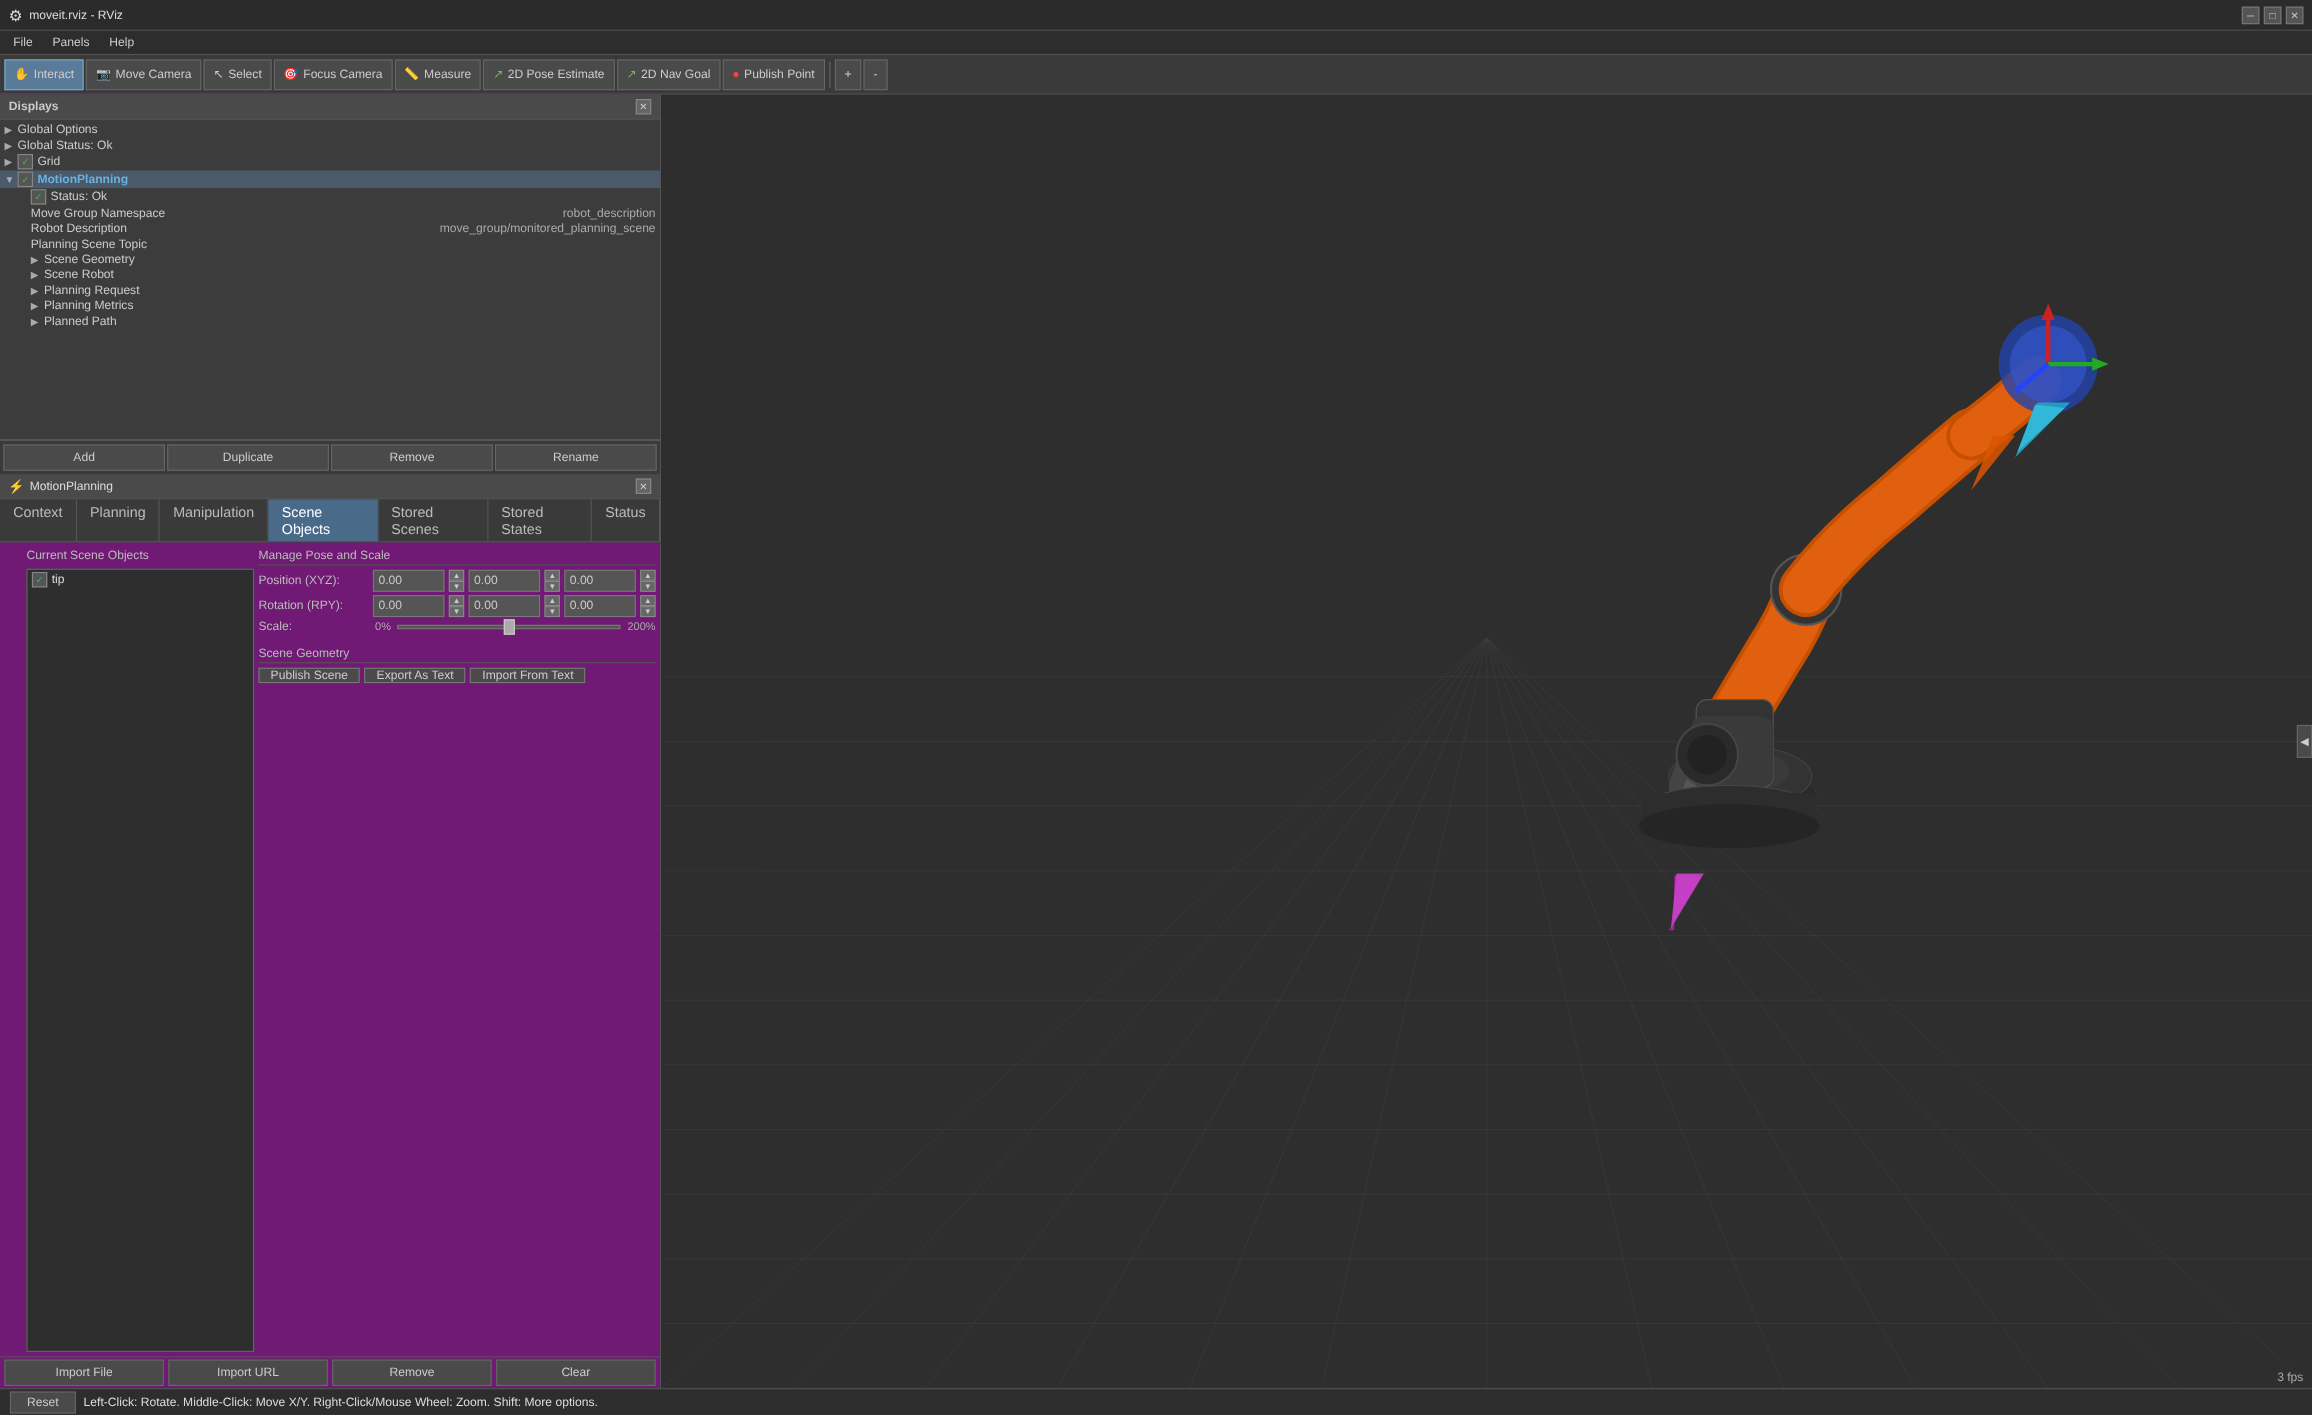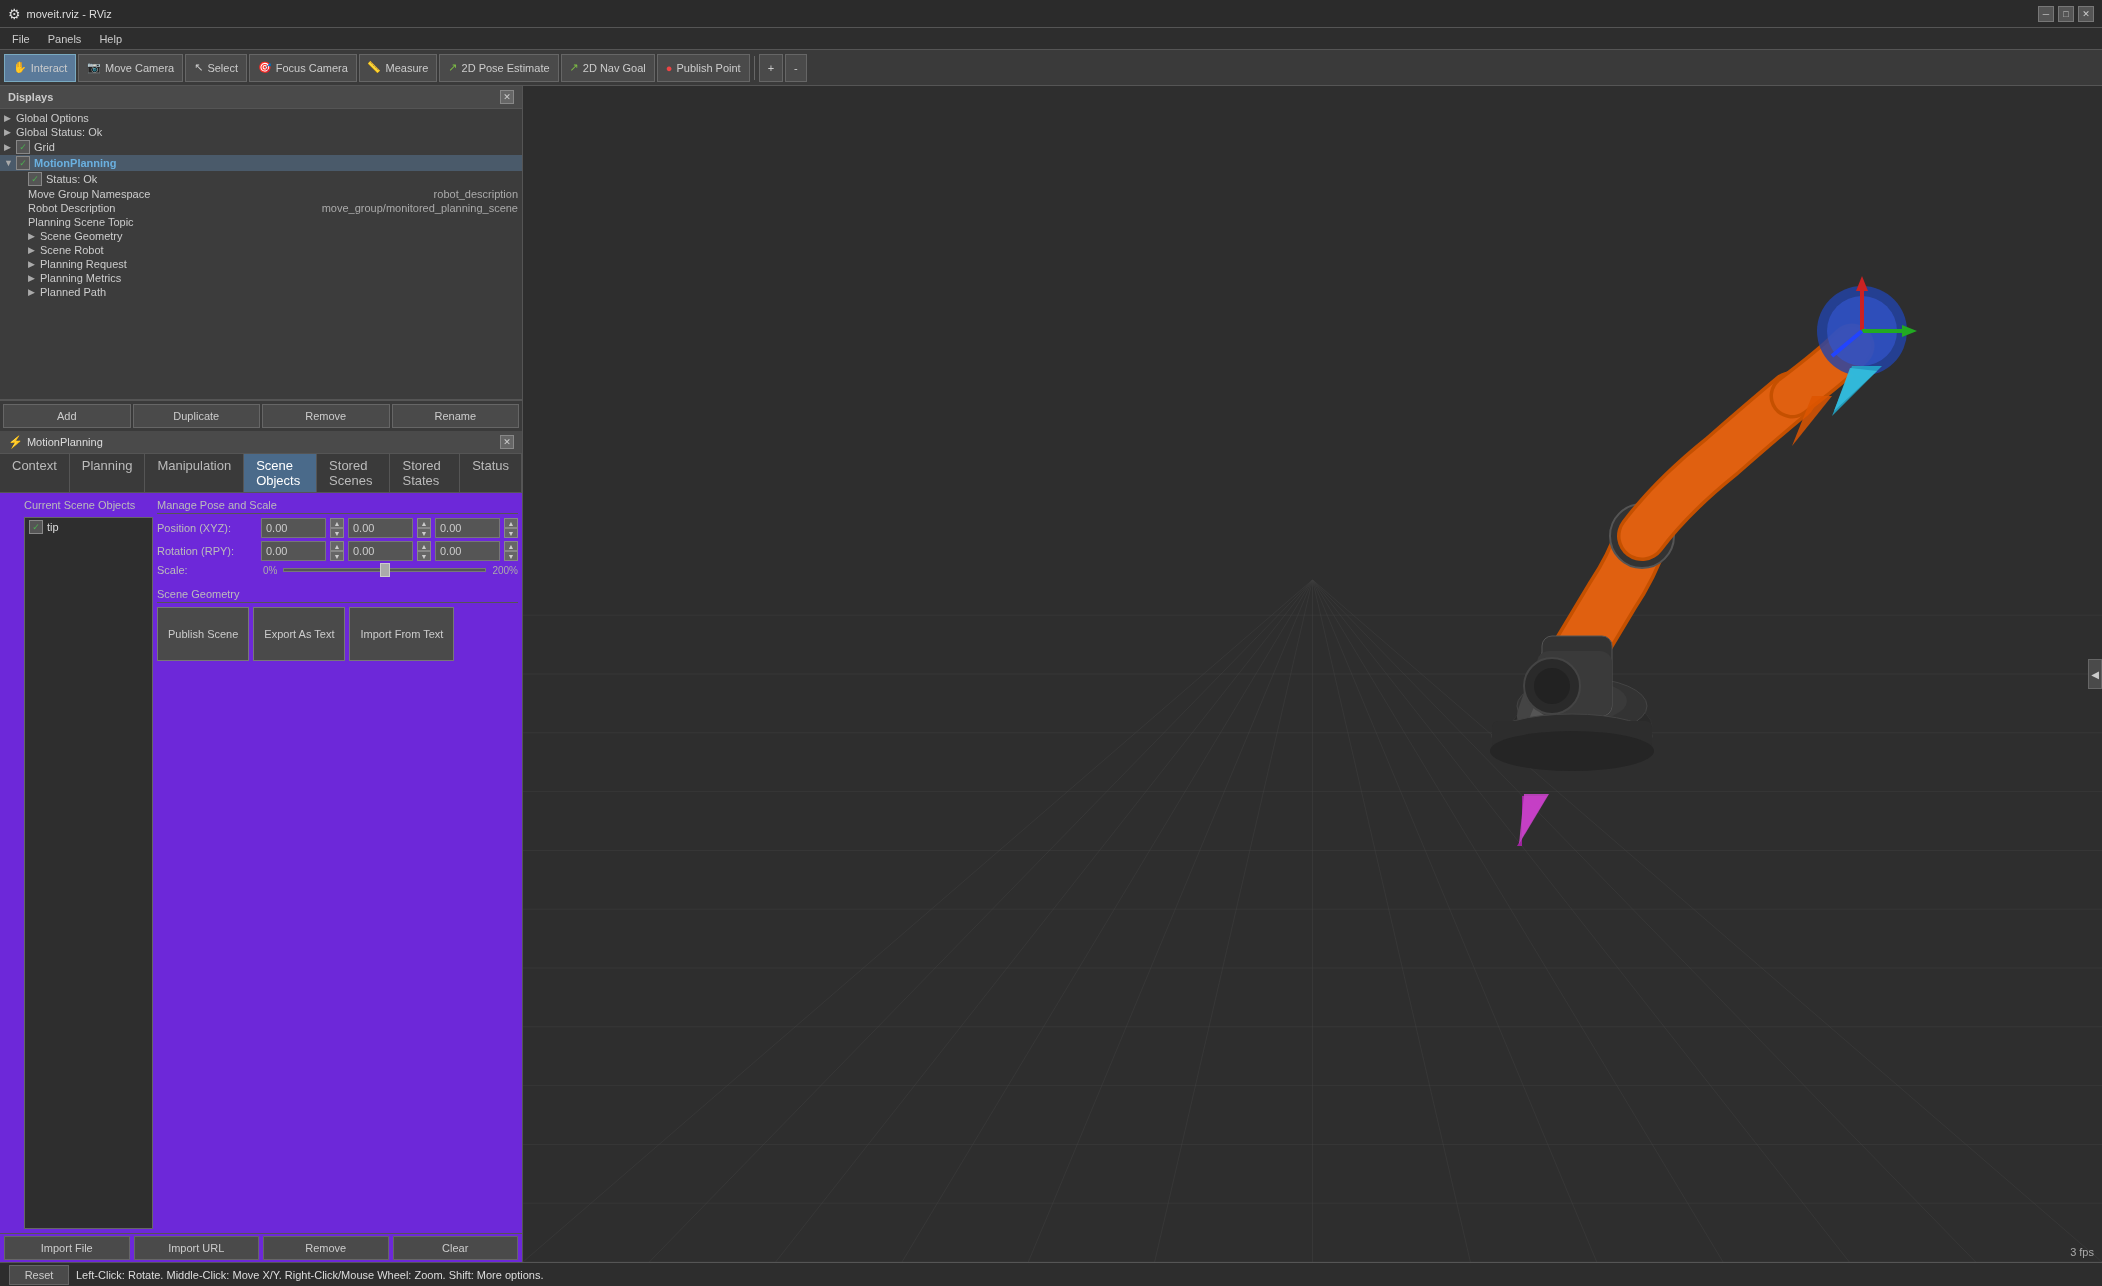--- a/index.html
+++ b/index.html
@@ -95,24 +95,24 @@
       margin: 0 2px;
     }
     
     #main {
       display: flex;
       flex: 1;
       overflow: hidden;
     }
     
     #left-panel {
-      width: 523px;
+      width: 601px;
       display: flex;
       flex-direction: column;
-      background: #6d28d9;
+      background: #701a75;
       border-right: 1px solid #555;
     }
     
     #displays-section {
       flex: 0 0 auto;
       border-bottom: 1px solid #555;
     }
     #displays-header {
       background: #4a4a4a;
       padding: 4px 8px;
@@ -365,21 +365,21 @@
     .scale-max-label {
       font-size: 10px;
       color: #aaa;
     }
     .geom-btn-row {
       display: flex;
       gap: 4px;
       margin-top: 4px;
     }
     .geom-btn {
-      padding: 20px 10px;
+      padding: 0 10px;
       background: #4a4a4a;
       border: 1px solid #777;
       color: #ccc;
       font-size: 11px;
       cursor: pointer;
     }
     #obj-btn-row {
       display: flex;
       padding: 2px 4px;
       gap: 4px;

